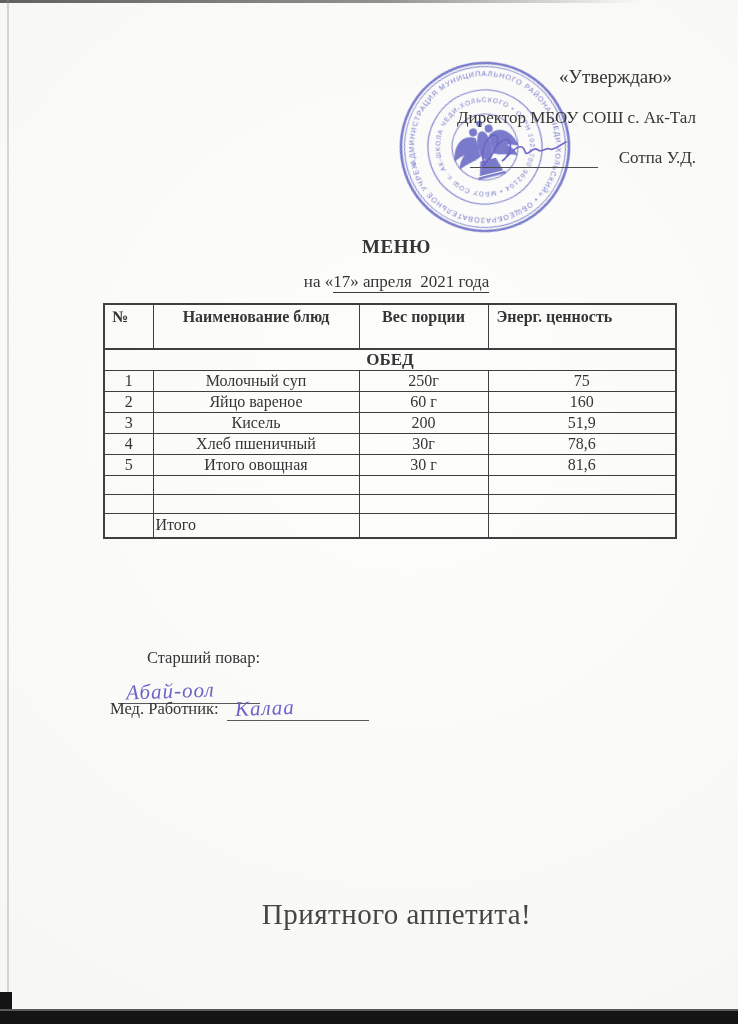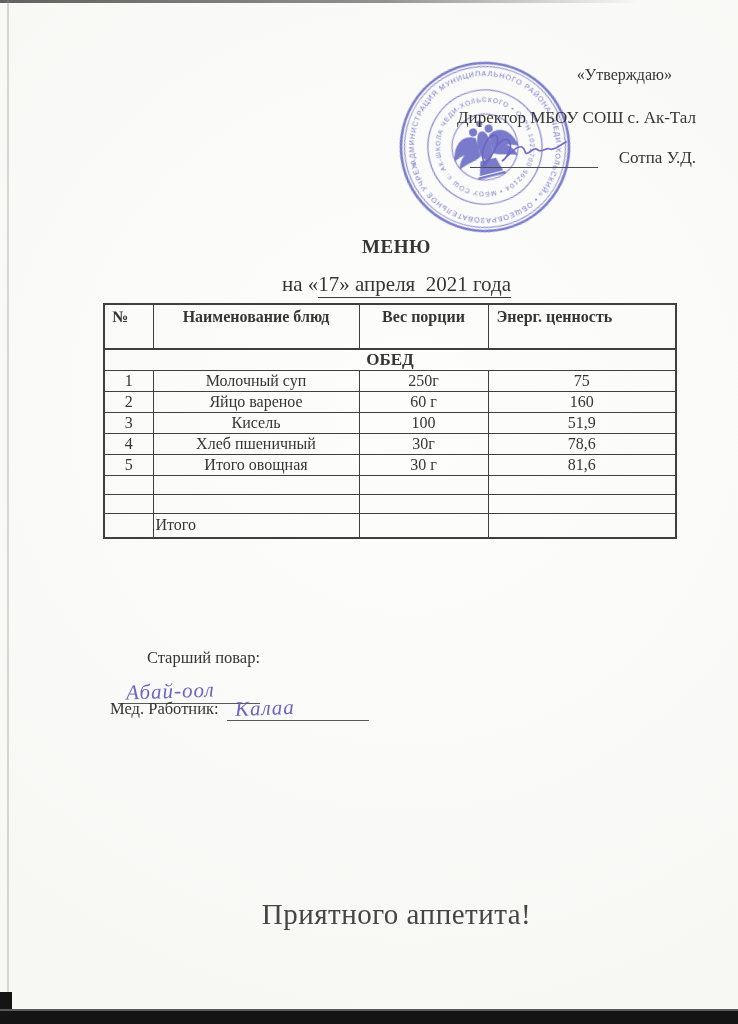--- a/index.html
+++ b/index.html
@@ -19,34 +19,34 @@
     color:var(--text);
   }
   
   .edge-top{position:absolute;left:0;top:0;height:3px;width:640px;
     background:linear-gradient(to right, rgba(60,60,60,.8), rgba(60,60,60,.55) 60%, rgba(60,60,60,0));}
   .edge-left{position:absolute;left:7px;top:0;bottom:0;width:2px;background:rgba(150,150,140,.35);}
   .edge-bottom{position:absolute;left:0;right:0;bottom:0;height:15px;background:#141414;
     border-top:2px solid #5a5a5a;transform-origin:left bottom;}
   .corner-notch{position:absolute;left:0;bottom:10px;width:12px;height:22px;background:#141414;}
   
-  .approve{position:absolute;top:66px;right:66px;font-size:16px;z-index:3;}
+  .approve{position:absolute;top:66px;right:66px;font-size:19px;z-index:3;}
   .director{position:absolute;top:108px;right:42px;font-size:17px;z-index:3;}
   .sign-row{position:absolute;top:138px;right:42px;display:flex;align-items:flex-end;z-index:3;}
   .sig-underline{display:inline-block;width:128px;height:30px;border-bottom:1.4px solid #4c4c4c;position:relative;}
   .scribble-svg{position:absolute;left:2px;bottom:-4px;overflow:visible;}
   .director-name{font-size:17px;margin-left:21px;line-height:1.1;}
   
   .stamp{position:absolute;left:396px;top:58px;z-index:2;filter:blur(.45px);opacity:.92;
     transform:rotate(-14deg);}
   .stamp text{fill:var(--stamp-blue);font-family:"Liberation Sans",sans-serif;}
   
   .title{position:absolute;left:55px;right:0;top:236px;text-align:center;
     font-size:19px;font-weight:bold;letter-spacing:.5px;}
-  .dateline{position:absolute;left:55px;right:0;top:272px;text-align:center;font-size:21px;}
+  .dateline{position:absolute;left:55px;right:0;top:272px;text-align:center;font-size:17px;}
   .dateline span{white-space:pre;}
   .date-underlined{border-bottom:1.2px solid #3b3b3b;padding-bottom:1px;}
   
   table.menu{position:absolute;left:103px;top:303px;width:572px;border-collapse:collapse;
     table-layout:fixed;font-size:16px;}
   table.menu, table.menu td, table.menu th{border:1.4px solid var(--line);}
   table.menu{border-width:2px;}
   table.menu th{font-weight:bold;vertical-align:top;padding-top:3px;font-size:16px;}
   table.menu td{vertical-align:middle;padding:0 2px;}
   th.h-num{text-align:left;padding-left:7px;}
@@ -155,21 +155,21 @@
     </tr>
     <tr class="r-data">
       <td>2</td>
       <td>Яйцо вареное</td>
       <td>60 г</td>
       <td>160</td>
     </tr>
     <tr class="r-data">
       <td>3</td>
       <td>Кисель</td>
-      <td>100</td>
+      <td>200</td>
       <td>51,9</td>
     </tr>
     <tr class="r-data">
       <td>4</td>
       <td>Хлеб пшеничный</td>
       <td>30г</td>
       <td>78,6</td>
     </tr>
     <tr class="r-data">
       <td>5</td>

